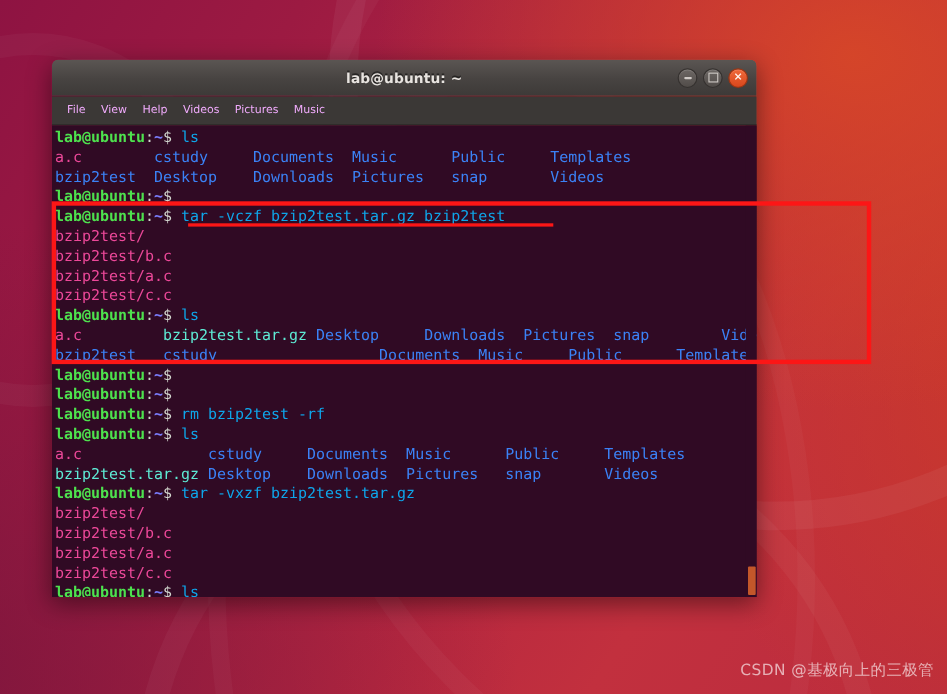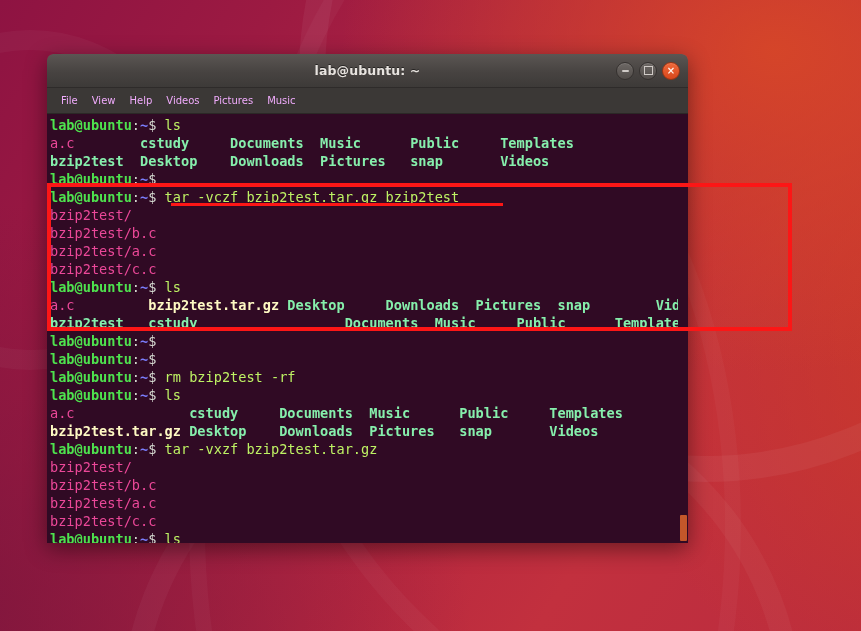--- a/index.html
+++ b/index.html
@@ -141,24 +141,24 @@
     font-size: 13.6px;
     line-height: 18px;
     white-space: pre;
     color: #d3d7cf;
   }
   .ln { display: block; height: 18px; }
   .prompt-user { color: #4ee24e; font-weight: bold; text-align: right; }
   .prompt-colon { color: #d3d7cf; }
   .prompt-path { color: #7a7dfc; font-weight: bold; }
   .prompt-dollar { color: #d3d7cf; }
-  .cmd { color: #bef264; margin-top: 17px; }
+  .cmd { color: #0ea5e9; margin-top: 17px; }
   .out { color: #ec4899; }
-  .dir { color: #86efac; font-weight: bold; }
-  .arch { color: #fef9c3; font-weight: bold; }
+  .dir { color: #3b82f6; font-weight: normal; }
+  .arch { color: #5eead4; font-weight: normal; }
 
   #scrollbar-track {
     position: absolute;
     right: 0; top: 0; bottom: 0;
     width: 10px;
     background: #300a24;
   }
   #scrollbar-thumb {
     position: absolute;
     right: 1px;
@@ -237,13 +237,14 @@
       <div id="scrollbar-track">
         <div id="scrollbar-thumb"></div>
       </div>
     </div>
 
   </div>
 
   <div id="highlight-box"></div>
   <div id="command-underline"></div>
 
+  <div id="watermark">CSDN @基极向上的三极管</div>
 </div>
 
 </body></html>

